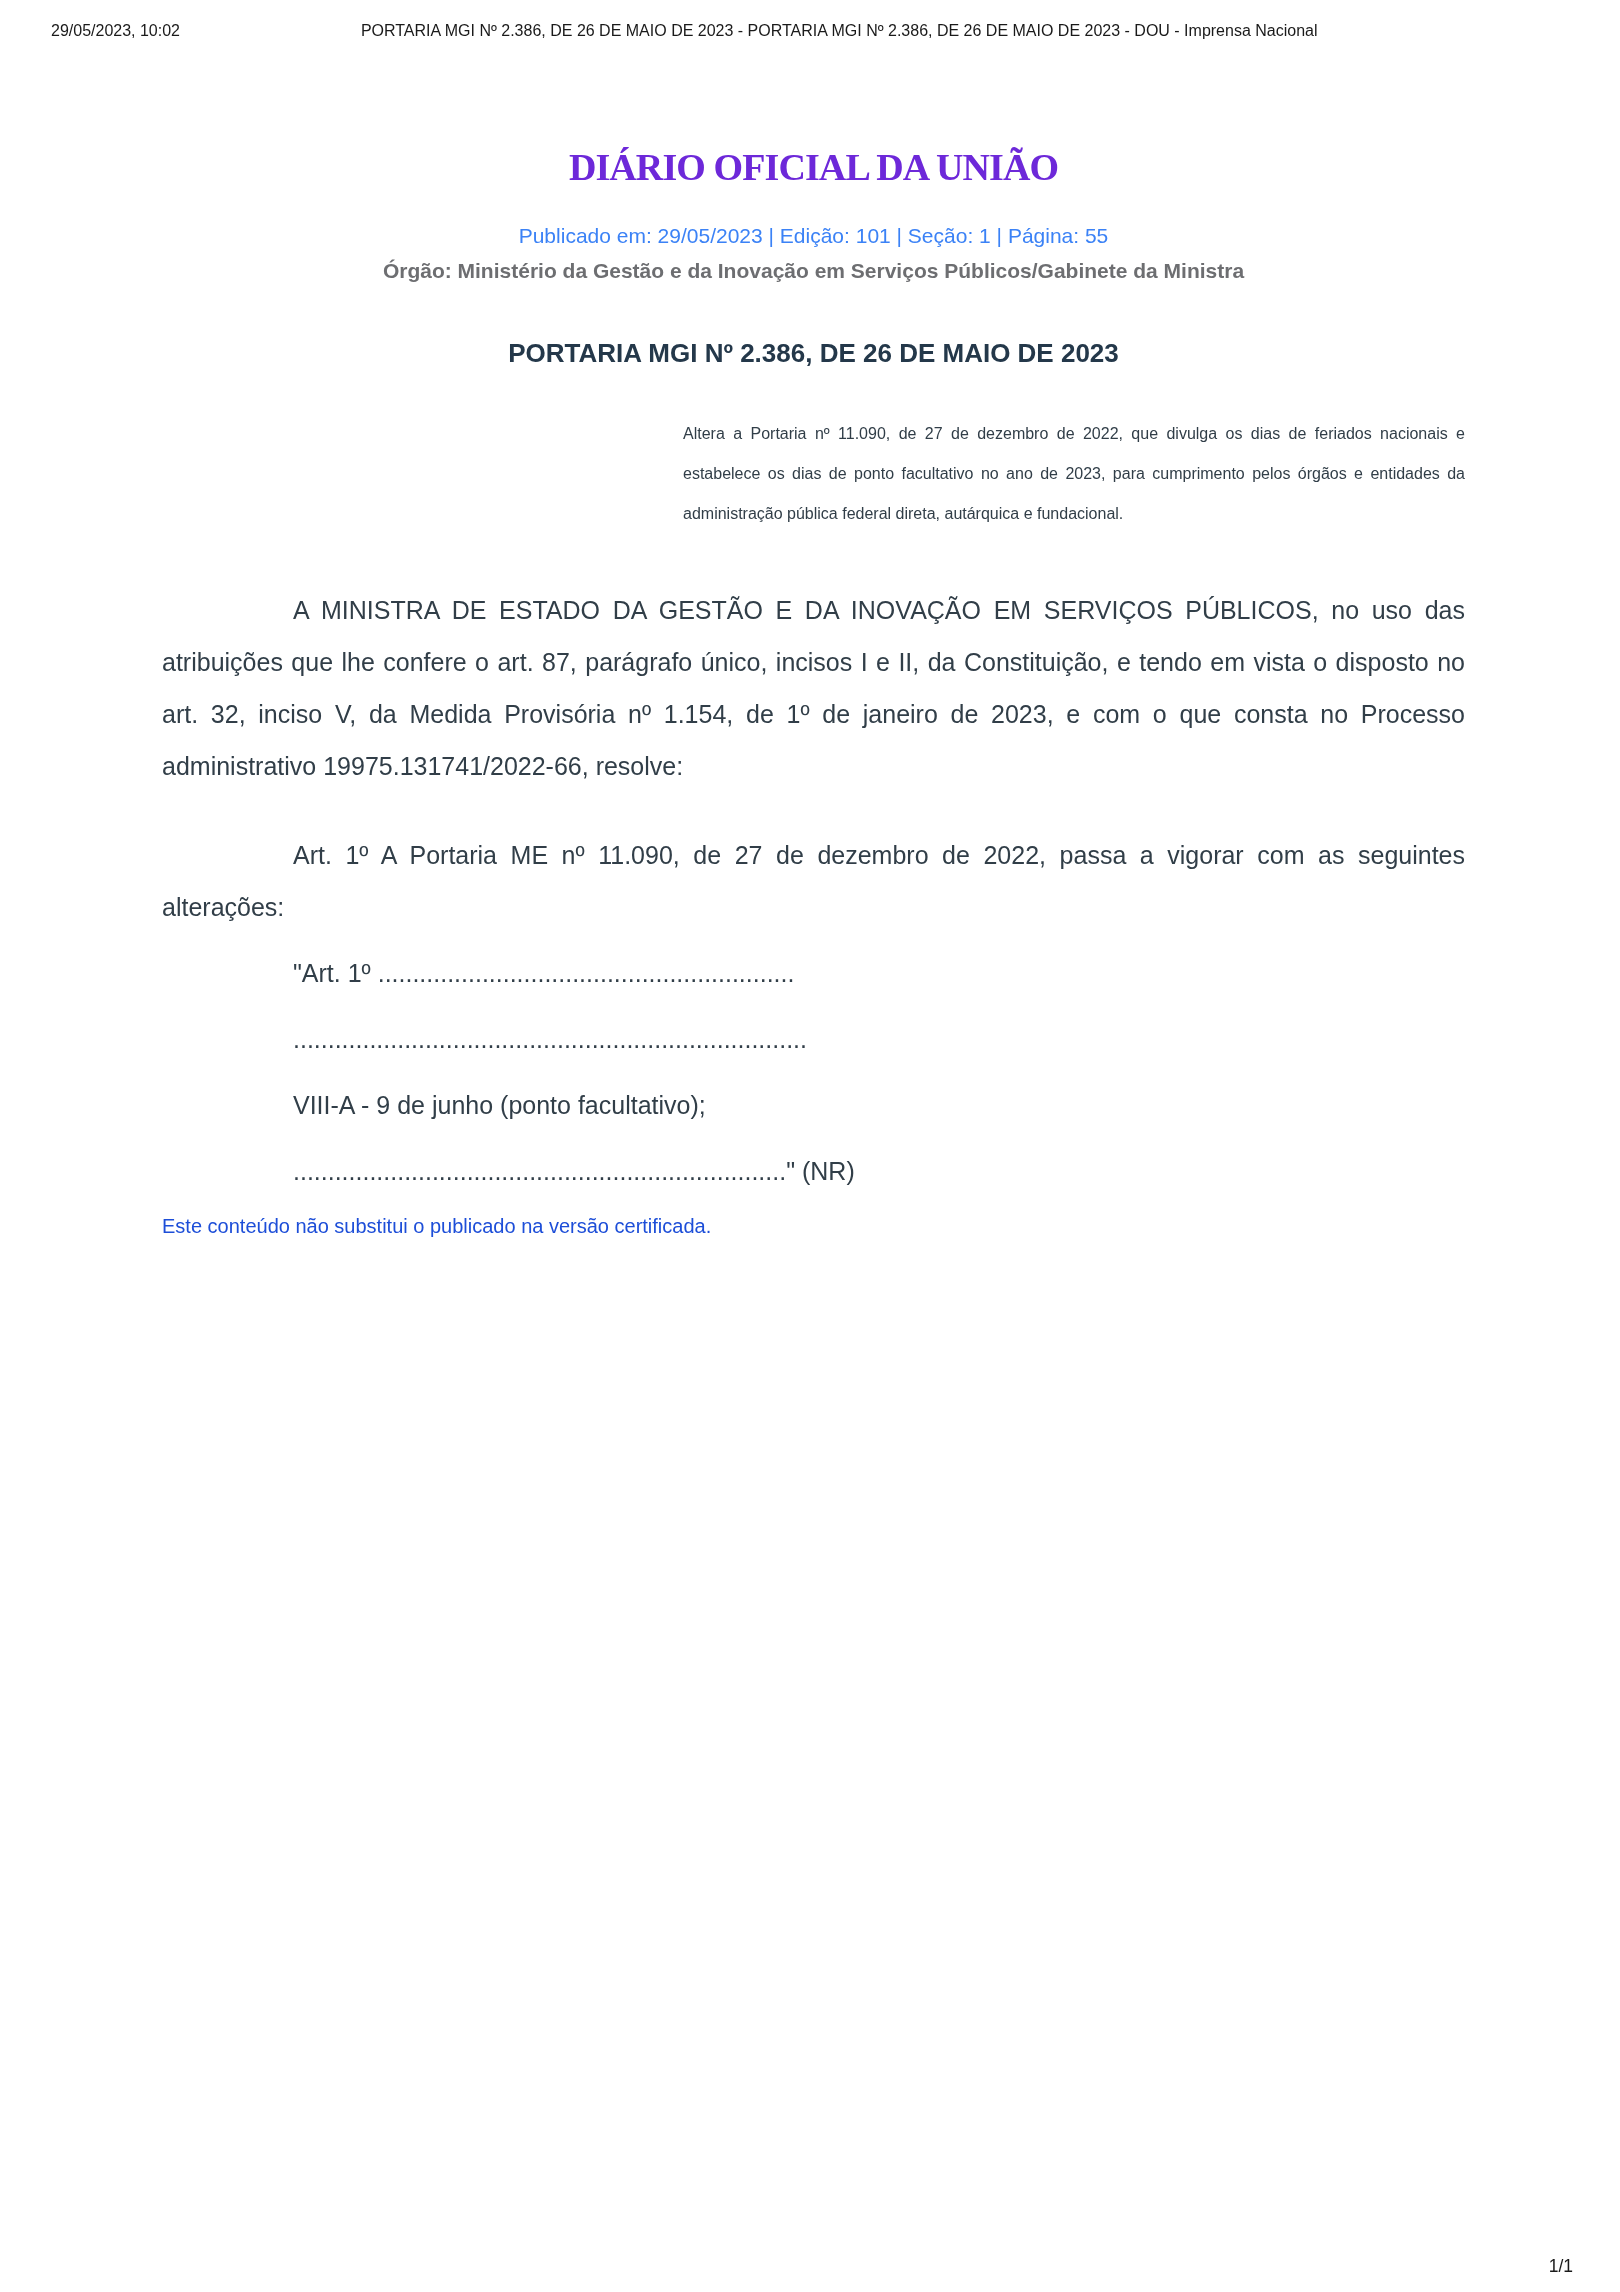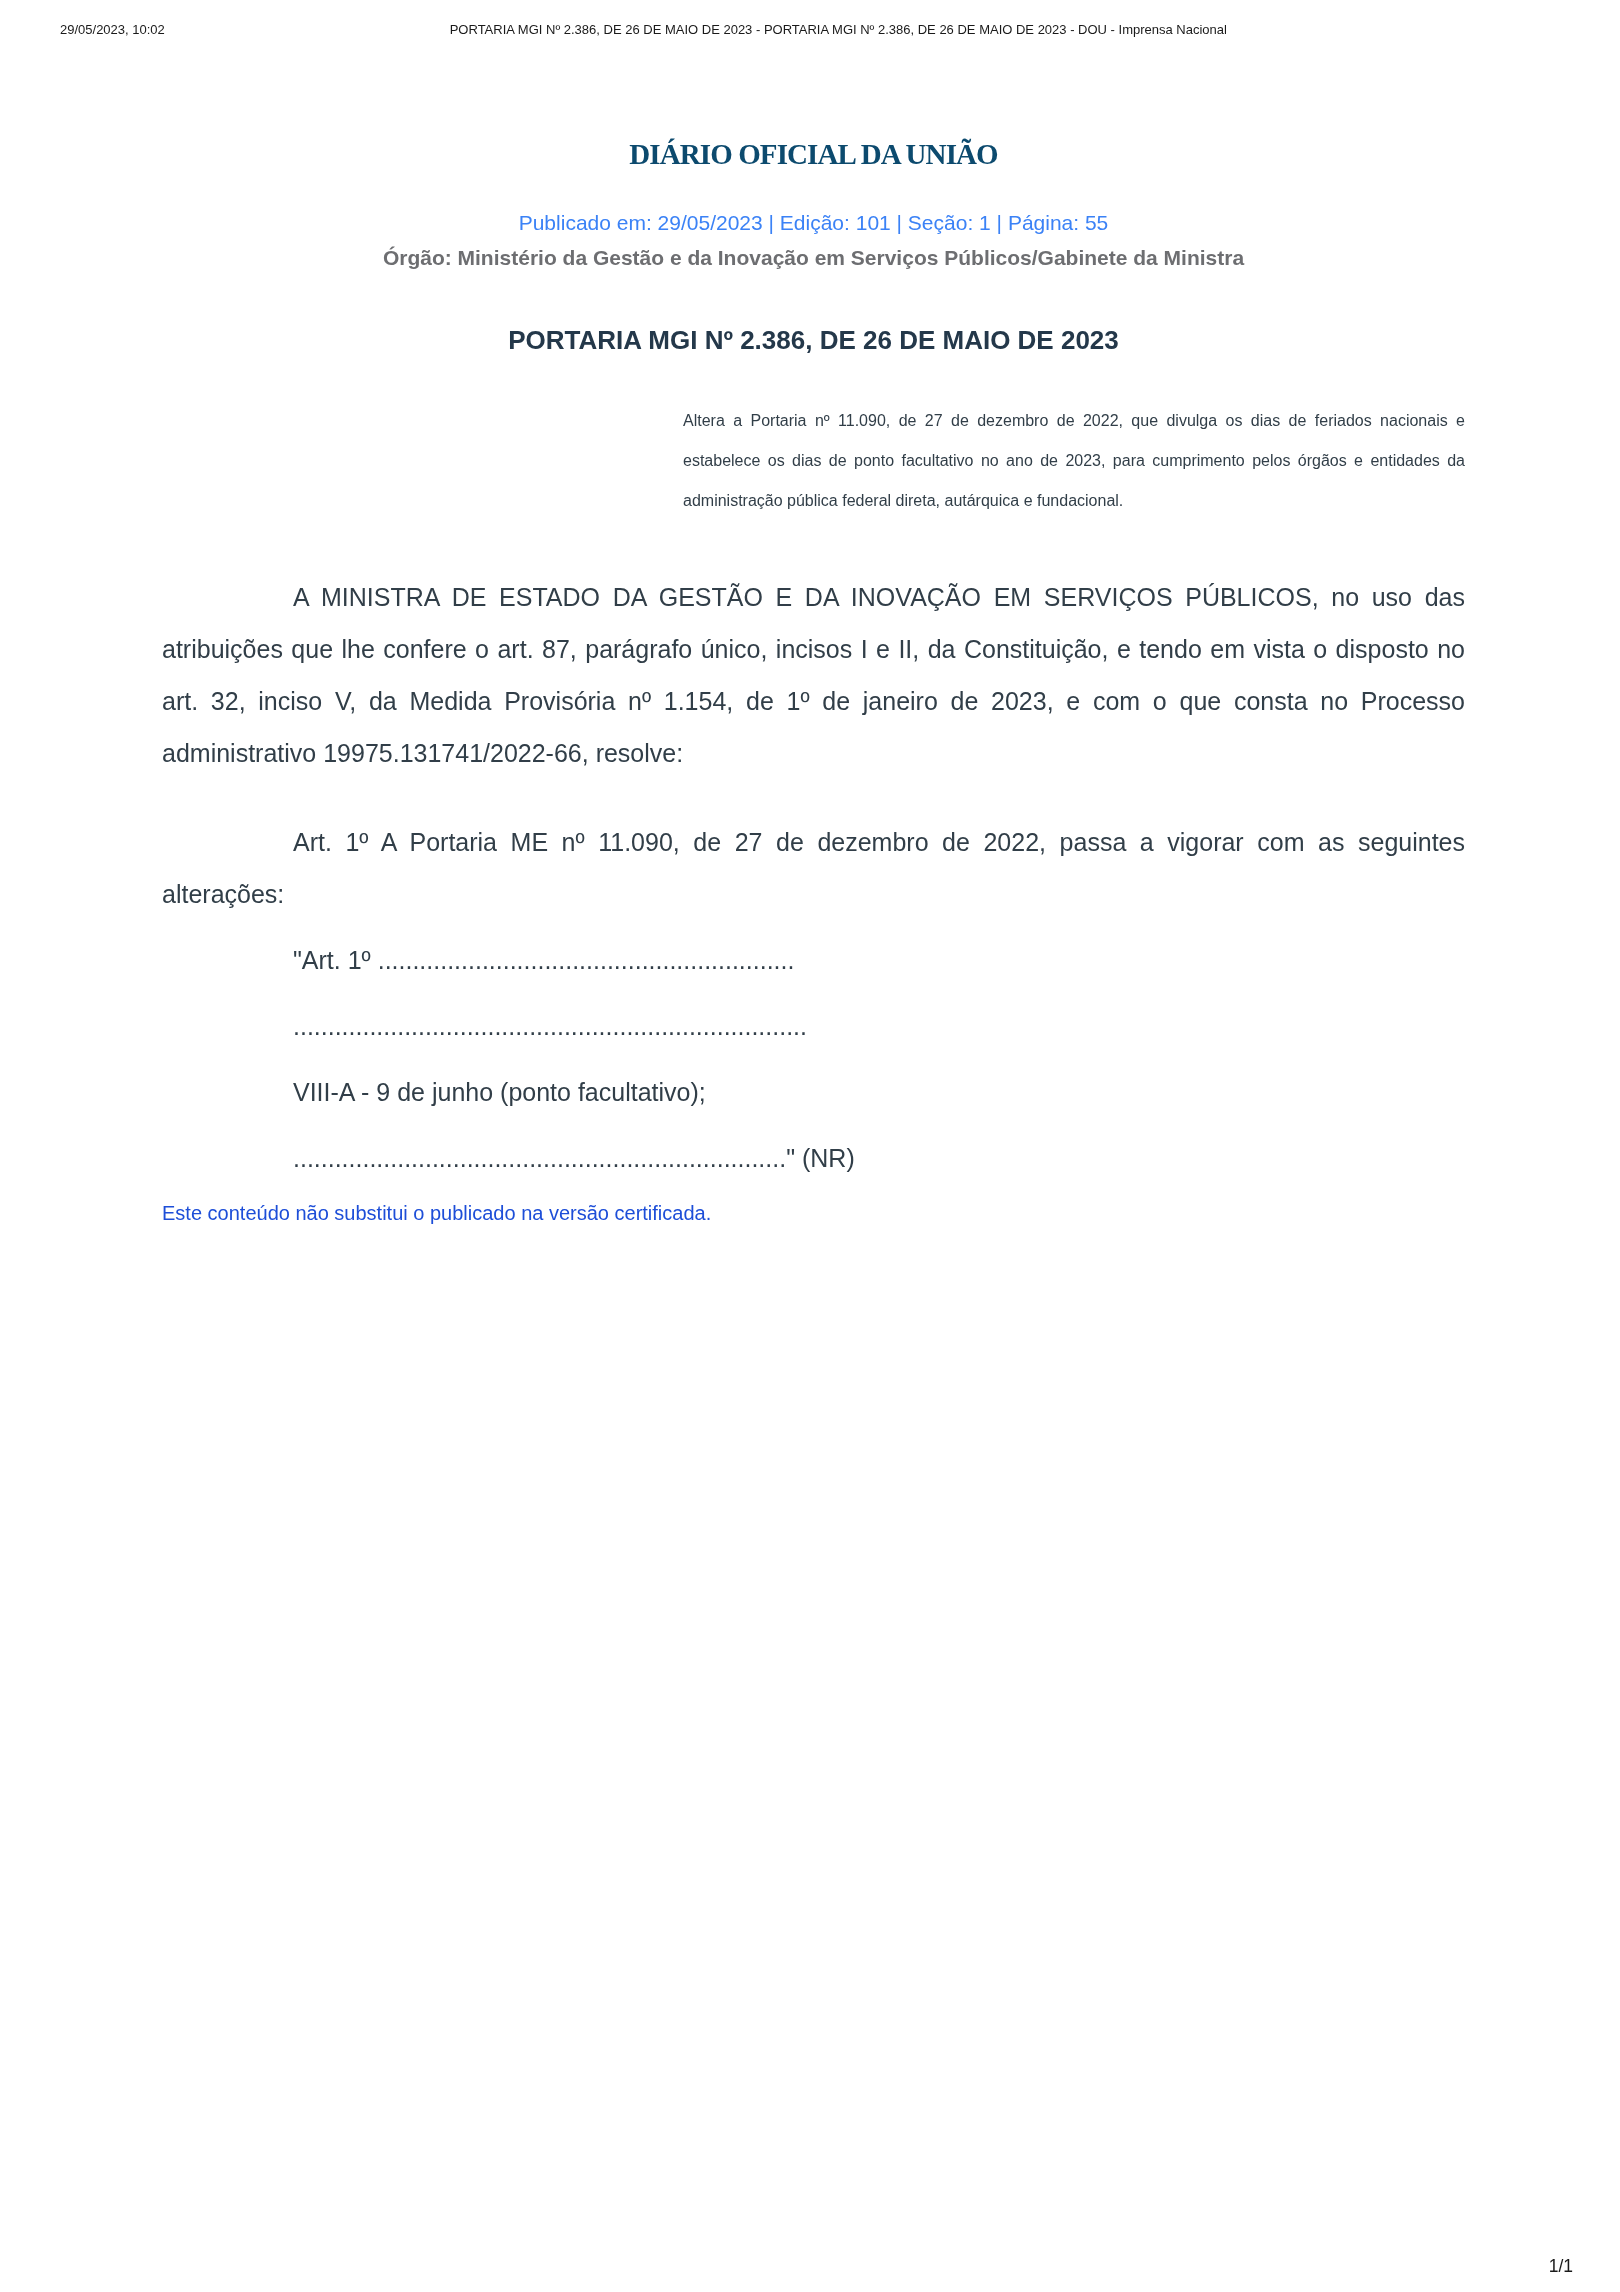--- a/index.html
+++ b/index.html
@@ -6,45 +6,45 @@
   .page{
     position:relative;
     width:1621px;
     height:2293px;
     background:#ffffff;
     font-family:"Liberation Sans", sans-serif;
     overflow:hidden;
   }
   
   .print-header{
-    position:absolute;top:22px;left:60px;right:51px;height:26px;
-    font-size:13px;color:#1a1a1a;text-decoration:underline;
+    position:absolute;top:22px;left:51px;right:51px;height:26px;
+    font-size:16px;color:#1a1a1a;text-decoration:underline;
   }
   .ph-left{position:absolute;left:0;top:0;white-space:nowrap;}
   .ph-center{position:absolute;left:50%;transform:translateX(-47%);top:0;white-space:nowrap;}
   .print-footer{
     position:absolute;bottom:13px;left:51px;right:48px;height:24px;
     font-size:17.5px;color:#1a1a1a;
   }
   .pf-url{position:absolute;left:0;top:0;white-space:nowrap;}
   .pf-page{position:absolute;right:0;top:0;white-space:nowrap;}
 
   
   .content{
     position:absolute;left:162px;right:156px;top:132px;
   }
   .masthead-title{
-    margin:0;
+    margin:13px;
     text-align:center;
     font-family:"Liberation Serif", serif;
     font-weight:bold;
-    font-size:29px;
+    font-size:38px;
     line-height:44px;
     letter-spacing:-0.9px;
-    color:#0c4a6e;
+    color:#6d28d9;
   }
   .pub-line{
     margin:33px 0 0;
     text-align:center;
     font-size:21px;
     line-height:28px;
     color:#3b82f6;
   }
   .organ-line{
     margin:7.4px 0 0;

